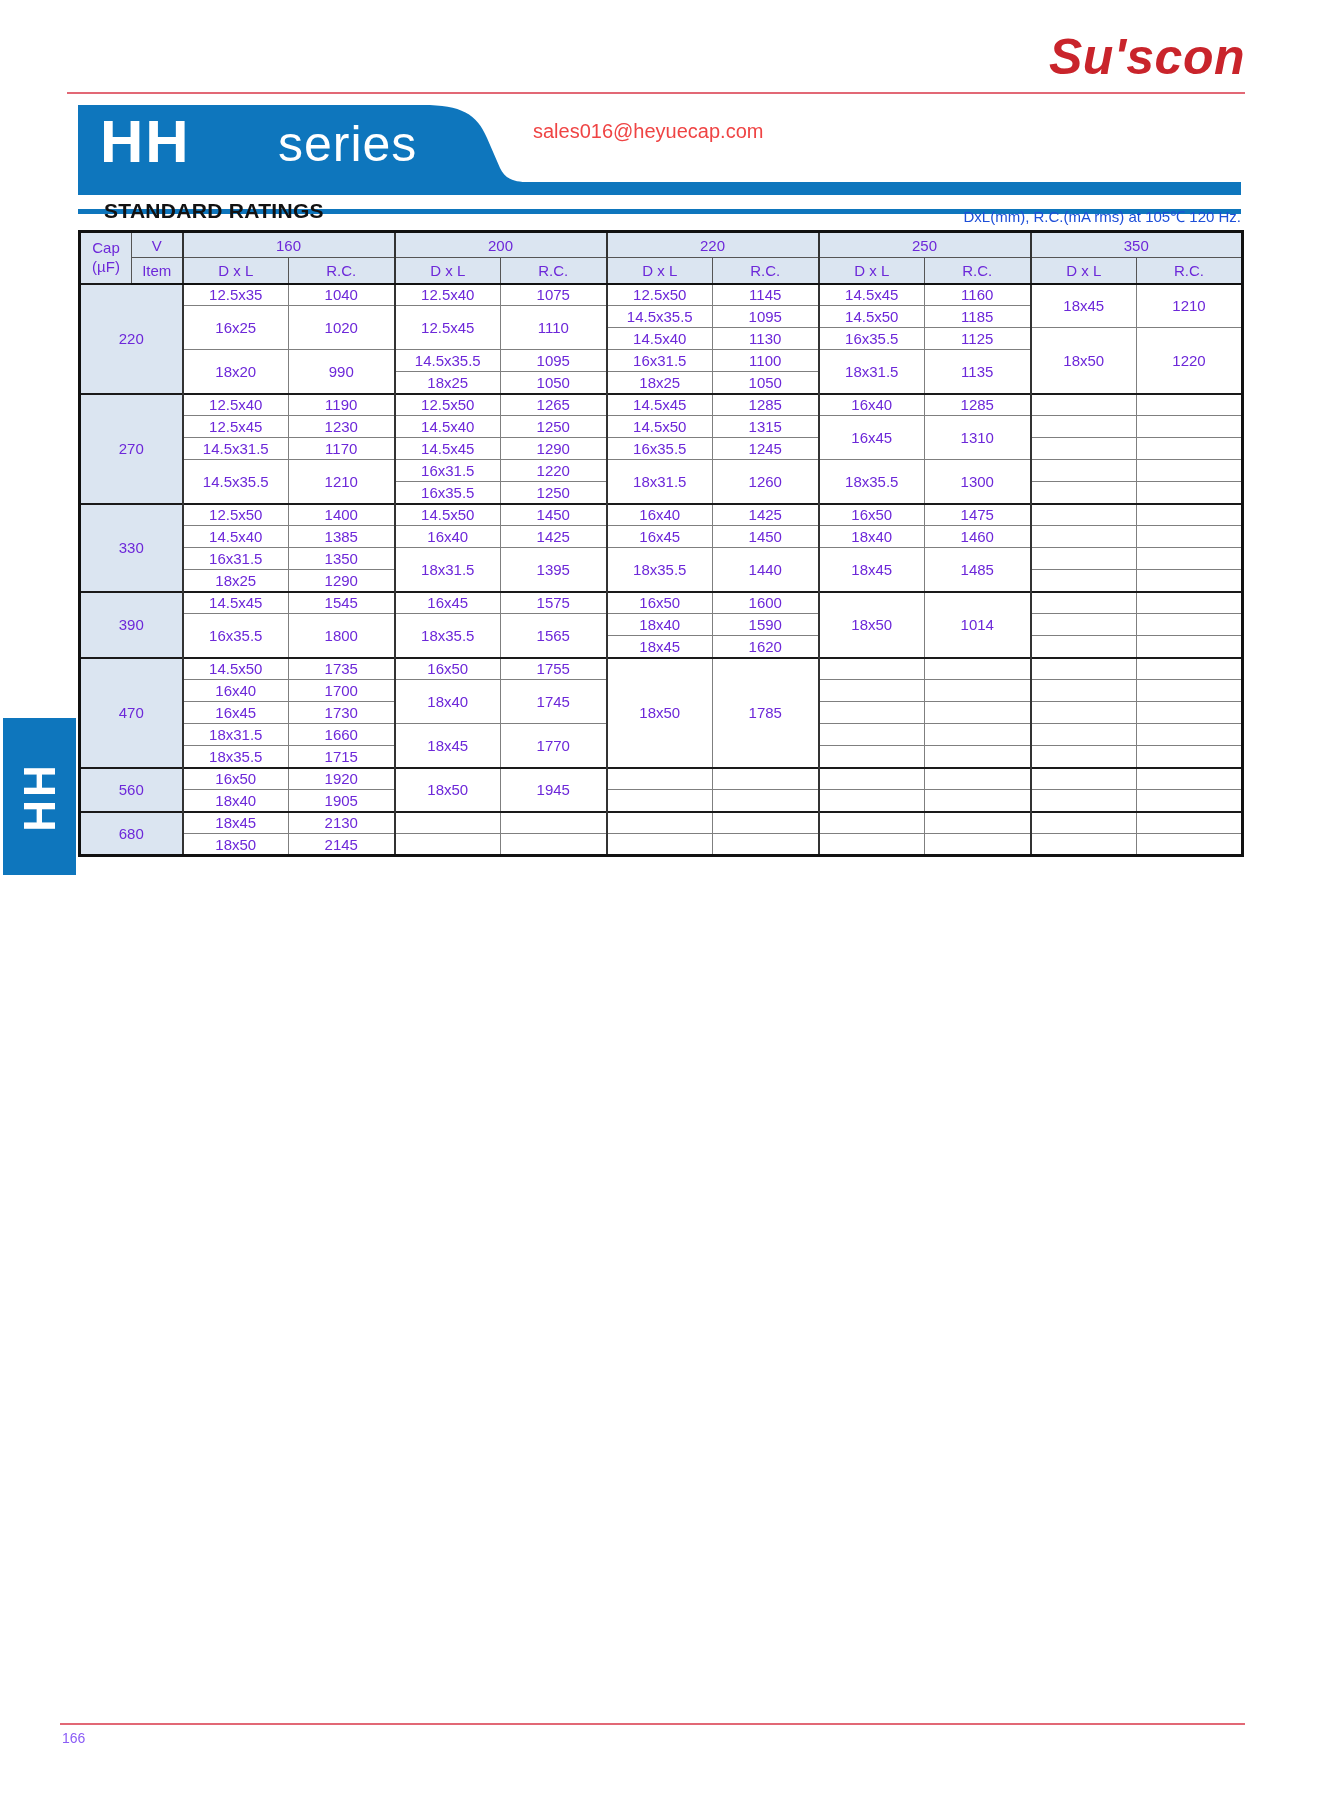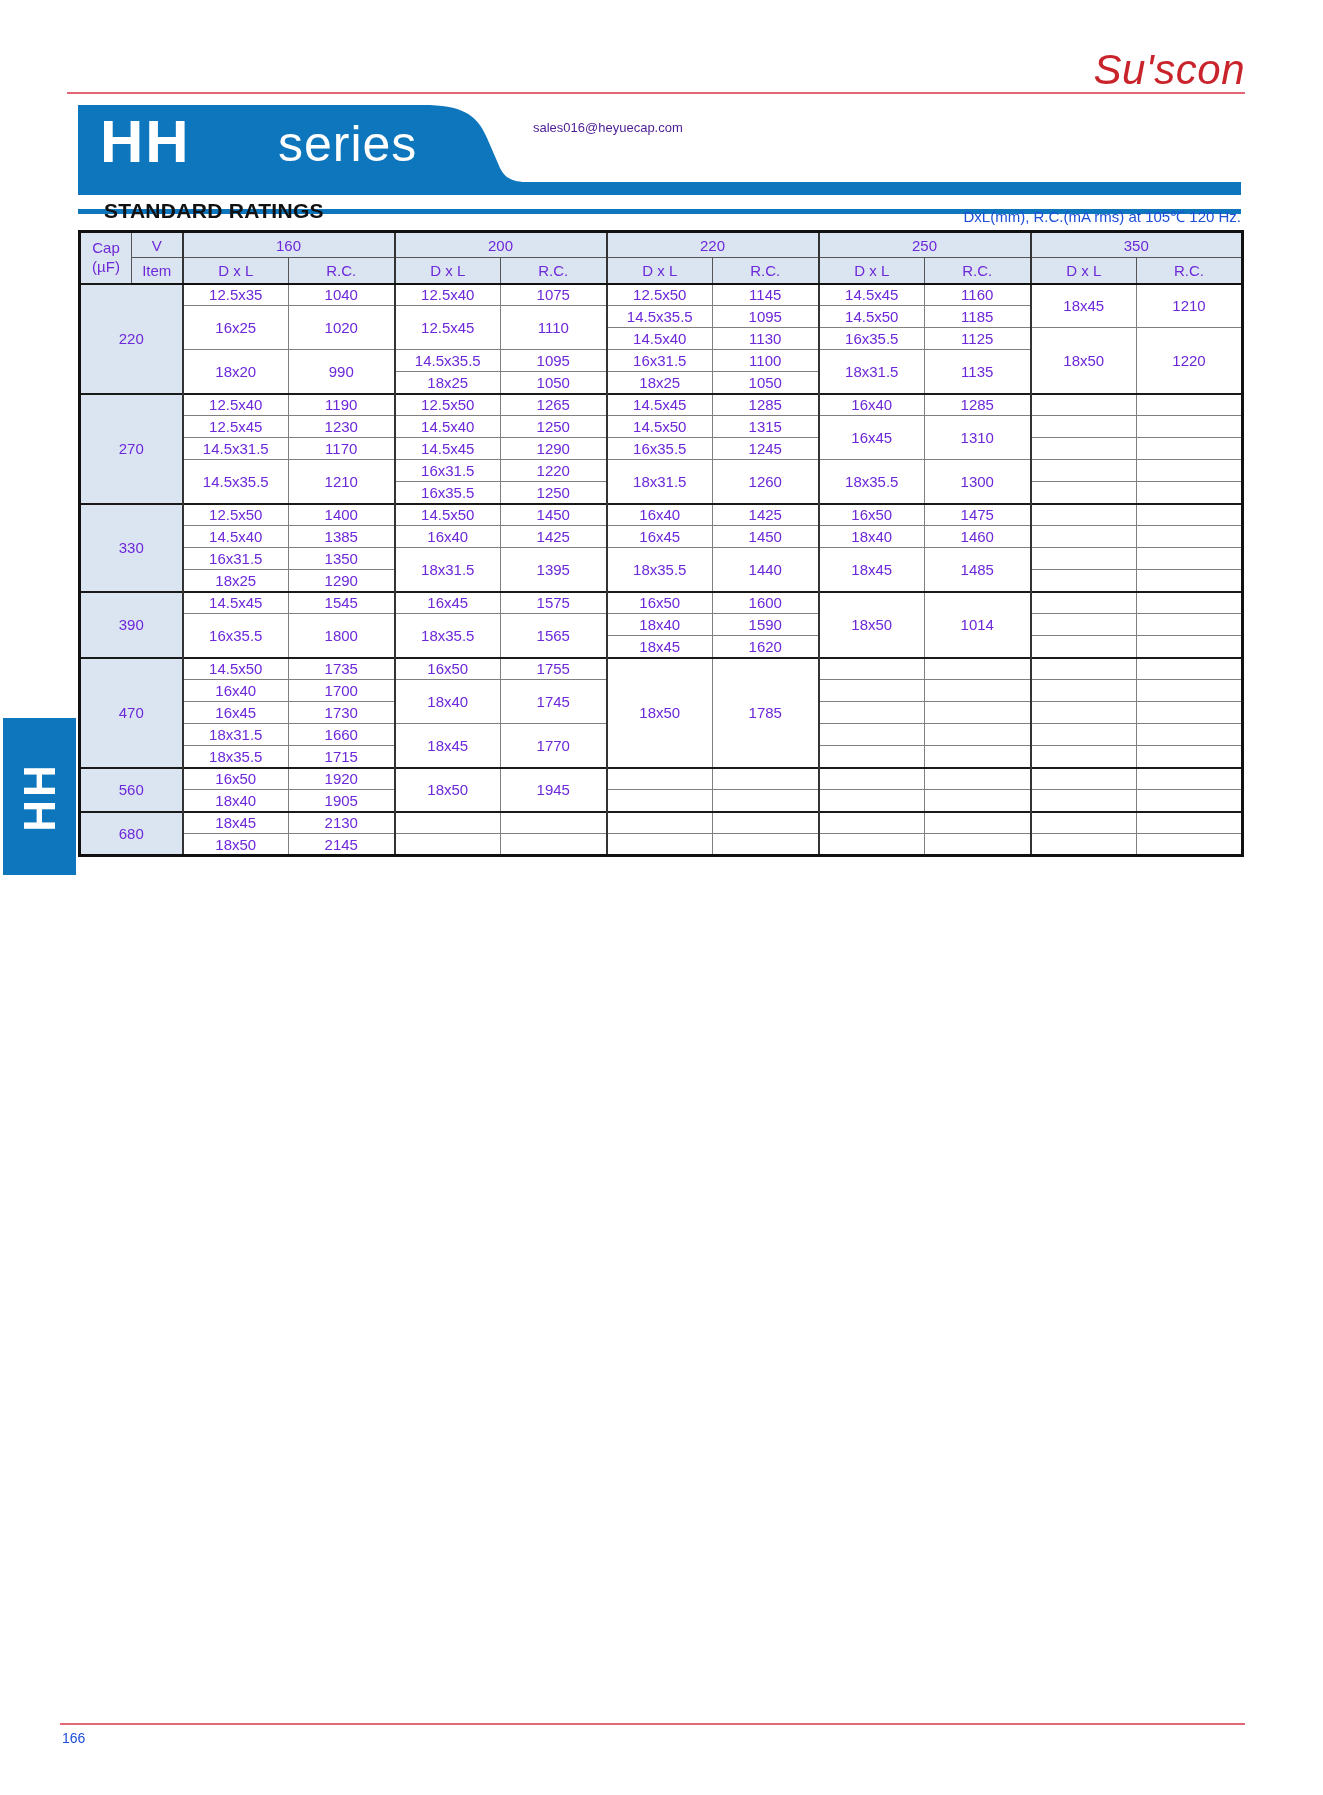--- a/index.html
+++ b/index.html
@@ -7,39 +7,39 @@
   body { font-family:"Liberation Sans", sans-serif; }
   .page {
     position:relative; width:1323px; height:1795px; background:#fff; overflow:hidden;
   }
   
   .doc-title {
     position:absolute; left:67px; top:58px;
     font-size:23px; font-weight:bold; color:#111; letter-spacing:0.2px;
   }
   .brand {
-    position:absolute; right:78px; top:46px;
-    font-size:42px; font-weight:normal; font-style:italic; color:#c9242b;
+    position:absolute; right:78px; top:28px;
+    font-size:50px; font-weight:bold; font-style:italic; color:#c9242b;
     letter-spacing:0.5px;
   }
   .rose-rule-top {
     position:absolute; left:67px; top:92px; width:1178px; height:2px; background:#e26875;
   }
   
   .banner-wrap { position:absolute; left:78px; top:105px; width:1163px; height:90px; }
   .banner-code {
     position:absolute; left:22px; top:2px; color:#fff;
     font-size:60px; font-weight:bold; letter-spacing:2px;
   }
   .banner-word {
     position:absolute; left:200px; top:10px; color:#fff;
     font-size:50px; font-weight:normal; letter-spacing:1px;
   }
   .banner-email {
-    position:absolute; left:455px; top:15px; color:#4c1d95; font-size:13px;
+    position:absolute; left:455px; top:15px; color:#ef4444; font-size:20px;
   }
   .blue-rule {
     position:absolute; left:78px; top:209px; width:1163px; height:5px; background:#0e76bd;
   }
   
   .section-title {
     position:absolute; left:78px; top:199px;
     font-size:21px; font-weight:bold; color:#111; letter-spacing:0.3px;margin-left:26px;
   }
   .section-note {
@@ -73,21 +73,21 @@
     background:#0e76bd; display:flex; align-items:center; justify-content:center;
   }
   .side-tab span {
     transform:rotate(-90deg); color:#fff; font-size:44px; font-weight:bold; letter-spacing:3px;
   }
   
   .rose-rule-bottom {
     position:absolute; left:60px; top:1723px; width:1185px; height:2px; background:#e26875;
   }
   .page-number {
-    position:absolute; left:62px; top:1730px; font-size:14px; color:#1d4ed8;
+    position:absolute; left:62px; top:1730px; font-size:14px; color:#8b5cf6;
   }
   .footer-contact {
     position:absolute; left:0; top:1740px; width:100%; text-align:center;
     font-size:21px; color:#111;
   }
 </style>
 </head>
 <body>
 
 <div class="page">

